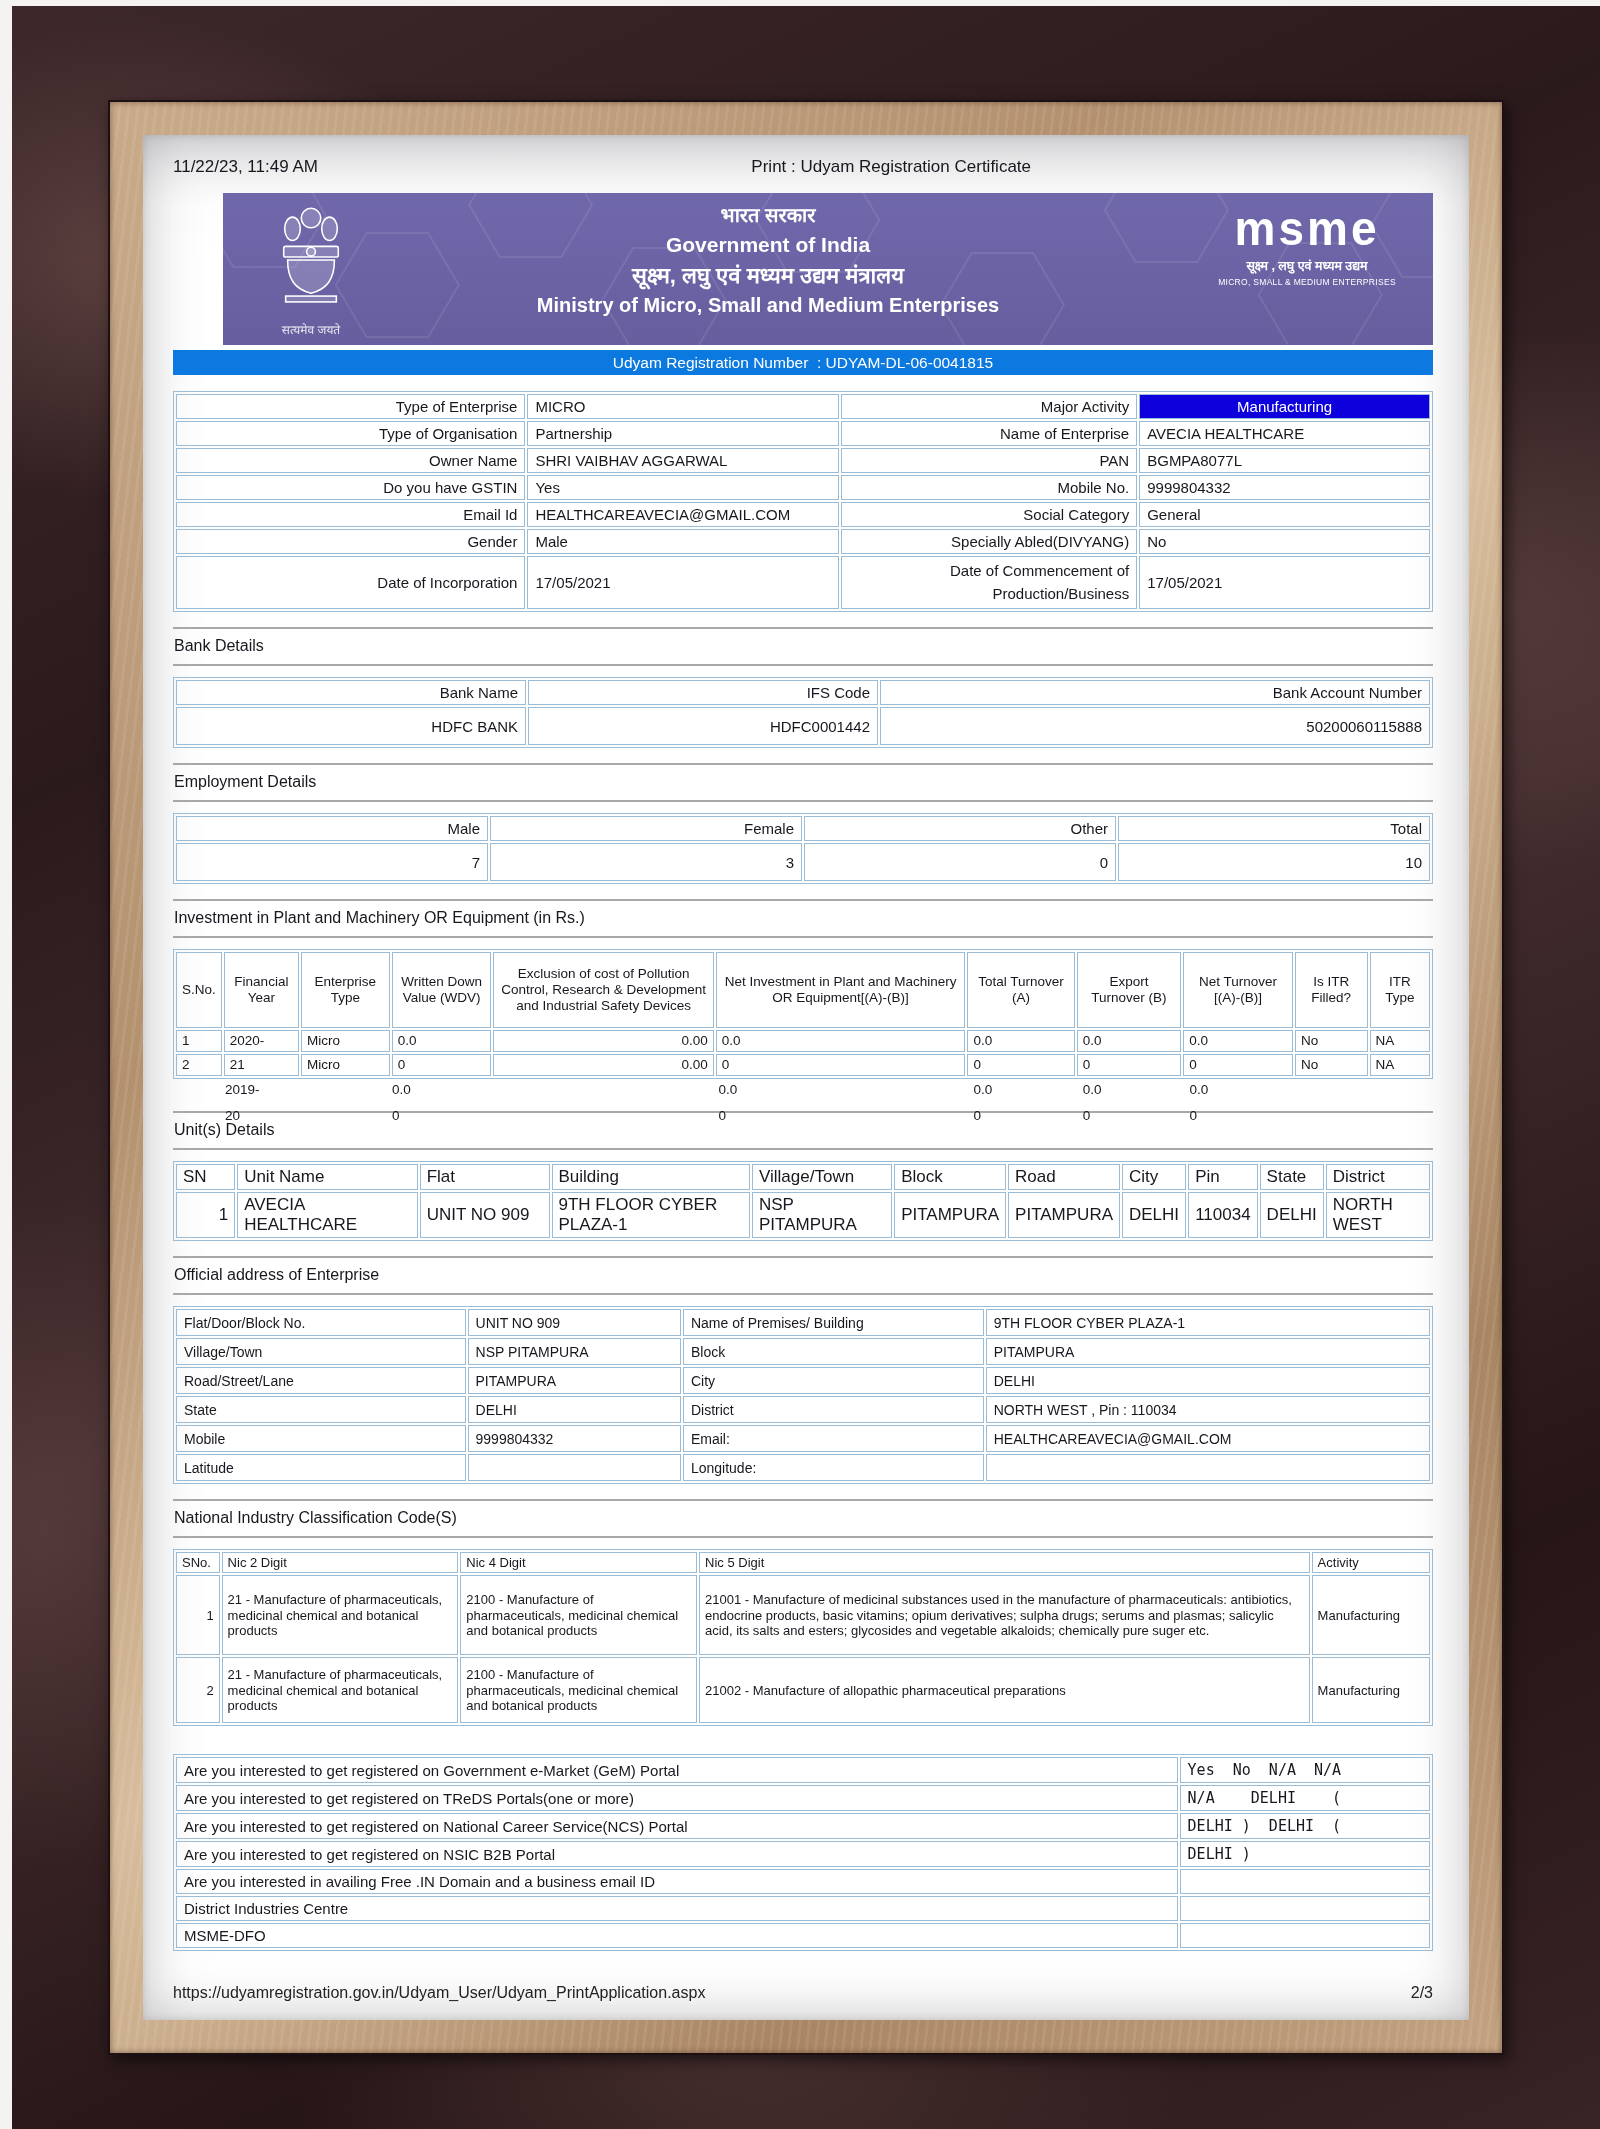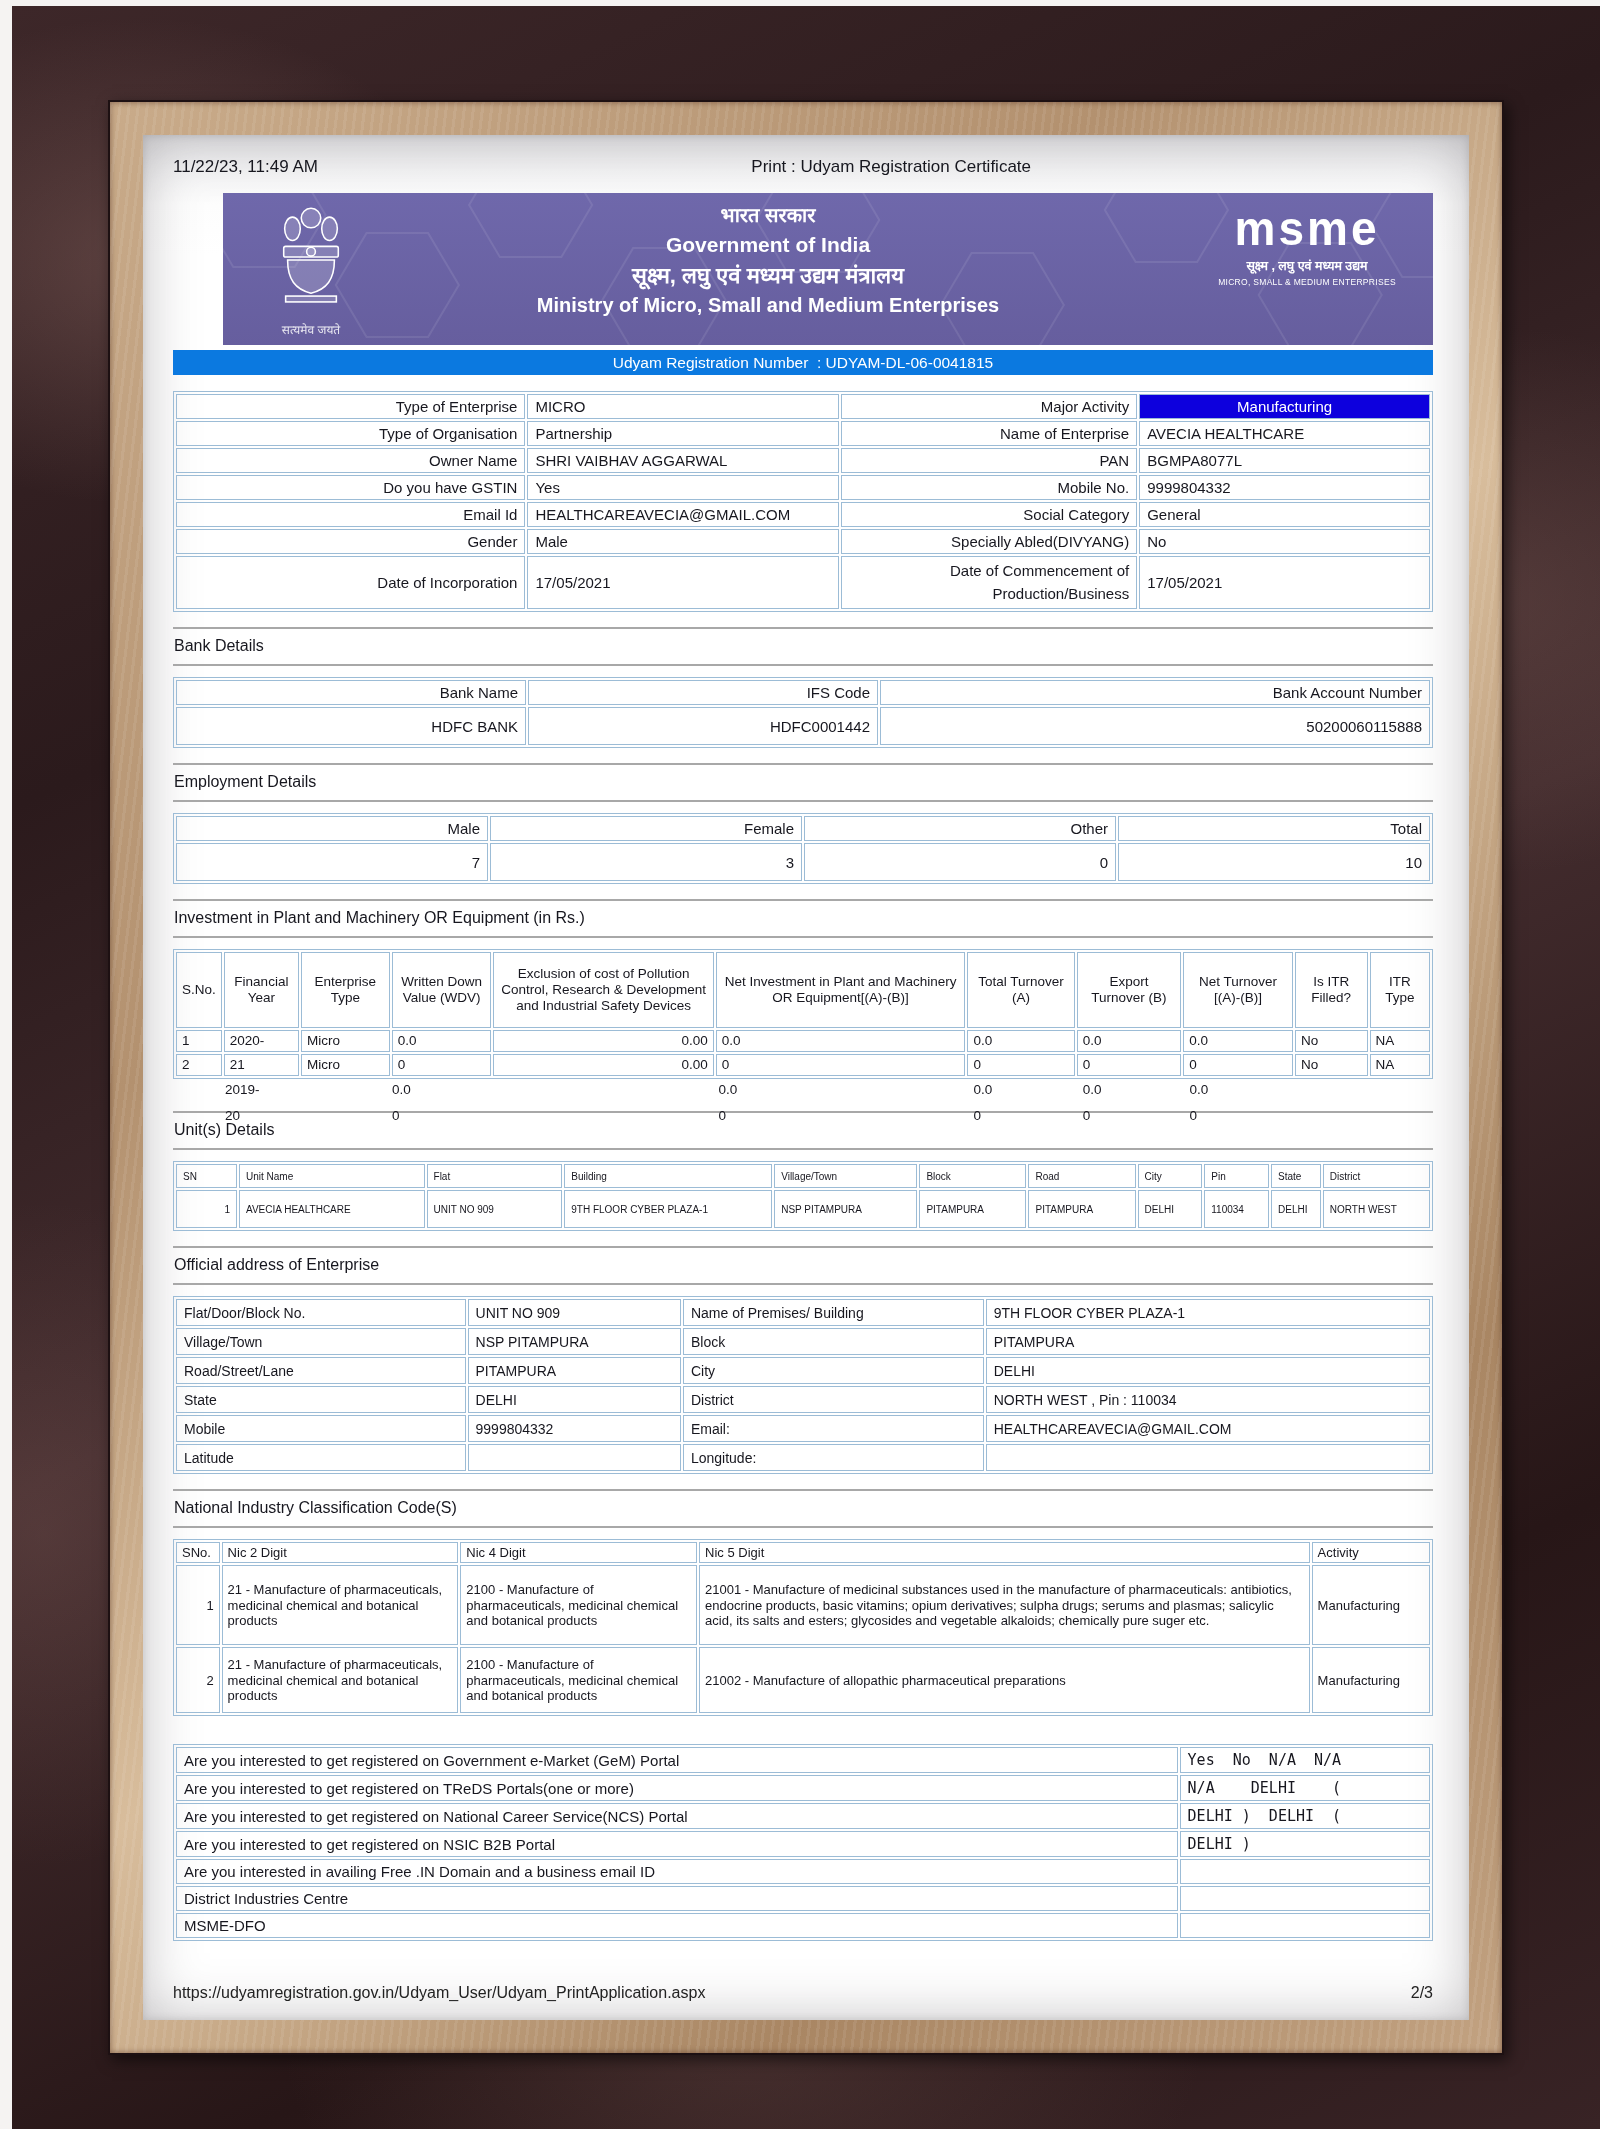--- a/index.html
+++ b/index.html
@@ -62,21 +62,21 @@
   table.inv td{height:22px;}
 
   .ovf{position:relative;height:26px;overflow:visible;}
   .ovfrow{position:absolute;left:2px;right:2px;display:grid;
     grid-template-columns:3.5% 6.1% 7.2% 8.1% 17.9% 20.3% 8.7% 8.5% 8.9% 5.9% 4.9%;
     font-size:13.5px;z-index:3;}
   .ovfrow span{padding-left:6px;}
   .ovf-a{top:3px;}
   .ovf-b{top:29px;}
 
-  table.unit td, table.unit th{font-size:10px;padding:2px 6px;}
+  table.unit td, table.unit th{font-size:17px;padding:2px 6px;}
   table.unit th{text-align:left;height:24px;}
 
   table.addr td{font-size:14px;height:27px;padding:3px 7px;}
 
   table.nic td, table.nic th{font-size:13px;line-height:1.18;padding:2px 5px;}
   table.nic th{text-align:left;height:20px;}
   .nic5{font-size:12.5px;}
 
   table.q td{font-size:15px;height:25px;}
   .ans{font-family:"DejaVu Sans Mono",monospace;font-size:14px;white-space:pre;}

